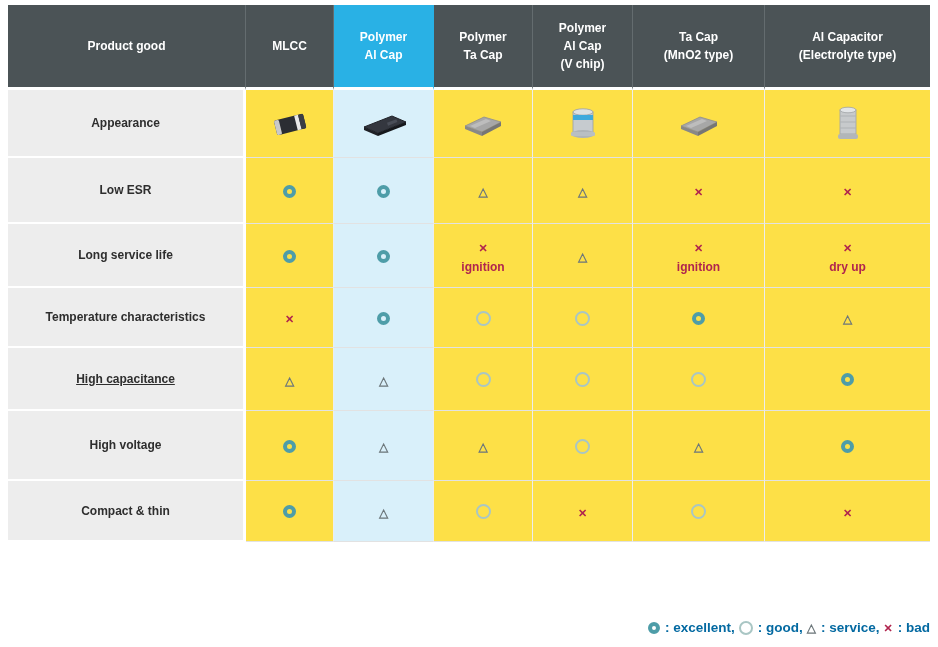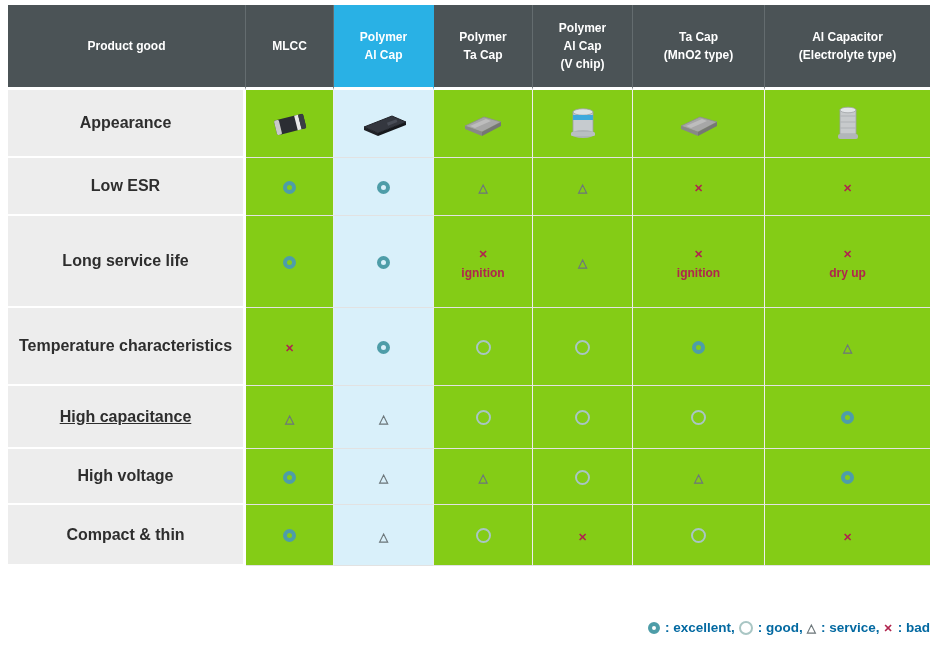--- a/index.html
+++ b/index.html
@@ -21,40 +21,40 @@
     white-space:pre-line;line-height:1.5;
     border-right:1px solid #646c6f;
     border-bottom:3px solid #ffffff;
     height:85px;padding:2px 4px;box-sizing:border-box;
   }
   th:last-child{border-right:none;}
   th.hl{background:#29b1e5;border-right:1px solid #29b1e5;}
 
   
   td{
-    background:#84cc16;text-align:center;vertical-align:middle;
+    background:#fde047;text-align:center;vertical-align:middle;
     border-right:1px solid #ededed;
     border-bottom:1px solid #e2e2e2;
     padding:2px;box-sizing:border-box;
   }
   td:last-child{border-right:none;}
   td.hl-body{background:#d9f0fa;}
   td.rowlabel{
     background:#ededed;color:#2e2e2e;
-    font-size:16px;font-weight:bold;
+    font-size:12px;font-weight:bold;
     border-bottom:2px solid #ffffff;
     border-right:3px solid #ffffff;
   }
   tr.r-appearance td{height:68px;}
-  tr.r-low-esr td{height:58px;}
-  tr.r-long-life td{height:92px;}
-  tr.r-temp td{height:78px;}
+  tr.r-low-esr td{height:66px;}
+  tr.r-long-life td{height:64px;}
+  tr.r-temp td{height:60px;}
   tr.r-dc td{height:62px;}
   tr.r-cap td{height:63px;text-decoration:underline;}
-  tr.r-volt td{height:56px;}
+  tr.r-volt td{height:70px;}
   tr.r-compact td{height:61px;}
 
   
   .glyph{display:inline-block;vertical-align:middle;line-height:1;}
   .g-excellent{width:5px;height:5px;border:4px solid #4e9da8;border-radius:50%;}
   .g-good{width:11px;height:11px;border:2px solid #a9c6c4;border-radius:50%;}
   .g-normal::before{content:"\25B3";color:#6d777b;font-size:12px;font-weight:bold;}
   .g-bad::before{content:"\2715";color:#b0254e;font-size:11px;font-weight:bold;}
   .note{color:#b0254e;font-size:12px;font-weight:bold;margin-top:5px;}
 

